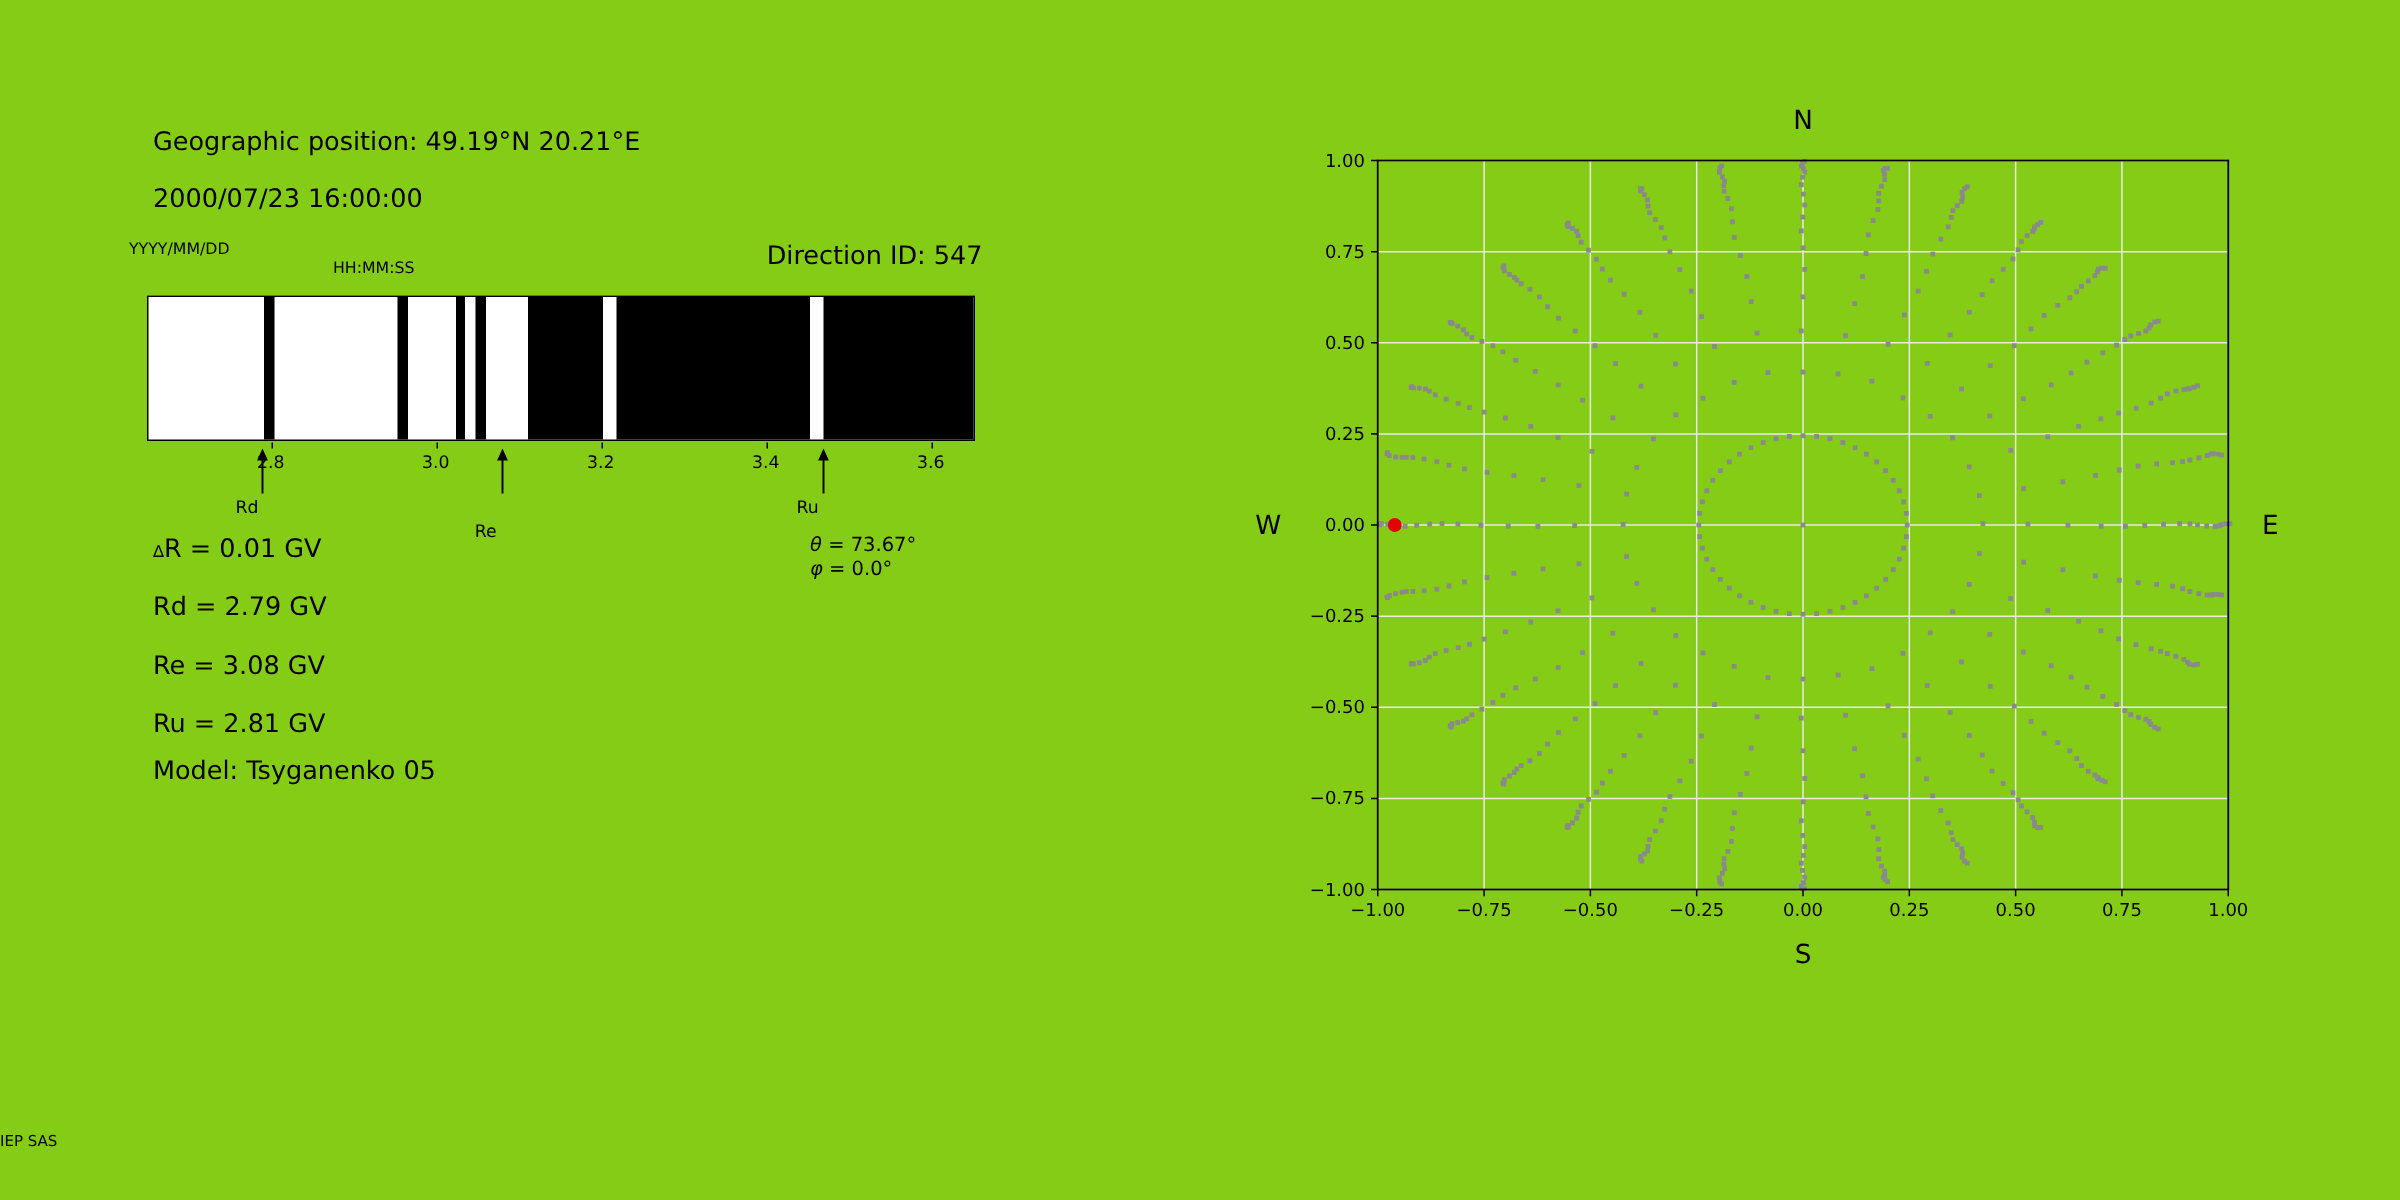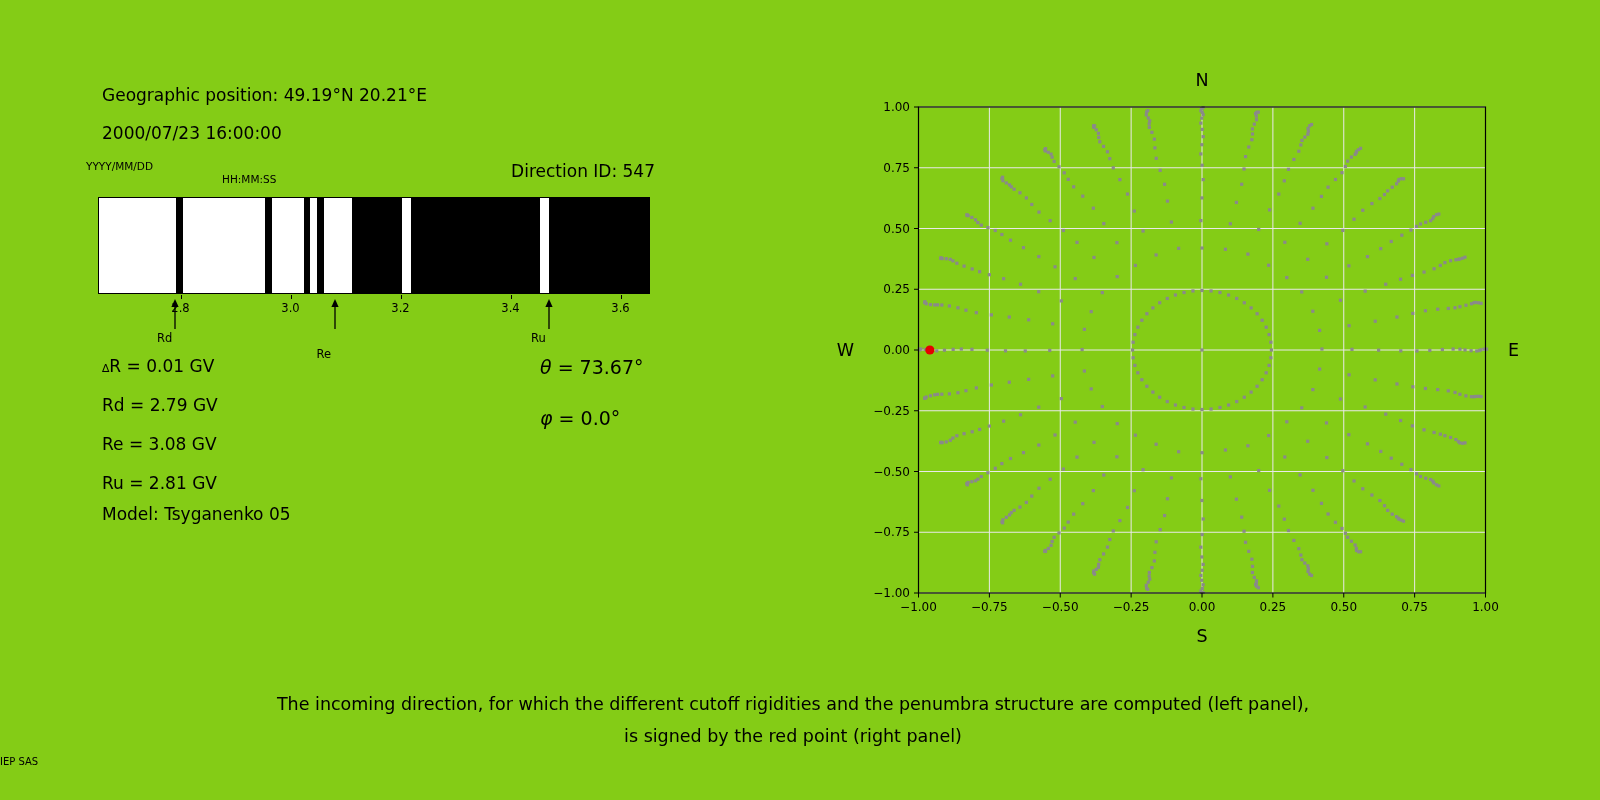--- a/index.html
+++ b/index.html
@@ -15,21 +15,21 @@
   #barcode{
     position:absolute;left:98px;top:197px;width:550px;height:95px;
     background:#fff;border:1.6px solid #000;
   }
   .band{position:absolute;top:0;bottom:0;background:#000;}
   .bc-tickmark{position:absolute;width:1.2px;height:4px;background:#000;top:294.5px;}
   .bc-ticklabel{position:absolute;top:301px;width:40px;text-align:center;font-size:11.5px;}
   .arrow-wrap{position:absolute;top:299px;width:18px;height:31px;}
   .arrow-label{position:absolute;top:331px;width:36px;text-align:left;font-size:11.5px;}
   .val-row{position:absolute;left:102px;font-size:17px;white-space:pre;}
-  .angle-row{position:absolute;left:540px;font-size:19px;white-space:pre;}
+  .angle-row{position:absolute;left:540px;font-size:13px;white-space:pre;}
   #caption-wrap{position:absolute;left:0;top:688px;width:1586px;text-align:center;}
   .cap-line{font-size:17.5px;line-height:1.85;}
   #credit{position:absolute;left:0;top:756px;width:1572px;font-size:10px;}
   svg text{font-family:"DejaVu Sans","Liberation Sans",sans-serif;}
 </style>
 </head>
 <body>
 
 <div id="fig">
 
@@ -84,21 +84,21 @@
 
   <div id="value-rows">
       <div class="val-row" style="top: 356px;"><span class="sym-small">∆</span>R = 0.01 GV</div>
       <div class="val-row" style="top: 395px;">Rd = 2.79 GV</div>
       <div class="val-row" style="top: 434px;">Re = 3.08 GV</div>
       <div class="val-row" style="top: 473px;">Ru = 2.81 GV</div>
       <div class="val-row" style="top: 504px;">Model: Tsyganenko 05</div>
     </div>
   <div id="angle-rows">
       <div class="angle-row" style="top: 356px;"><span class="sym-math">θ</span> = 73.67°</div>
-      <div class="angle-row" style="top: 407px; text-align: center;"><span class="sym-math">φ</span> = 0.0°</div>
+      <div class="angle-row" style="top: 372px; text-align: center;"><span class="sym-math">φ</span> = 0.0°</div>
     </div>
 
   <svg id="skymap" class="abs" style="left:830px;top:55px;" width="710" height="600">
       <line x1="88.5" y1="52" x2="88.5" y2="538" stroke="#e9e9e9" stroke-width="1"></line>
       <line x1="88.5" y1="538" x2="655.5" y2="538" stroke="#e9e9e9" stroke-width="1"></line>
       <line x1="159.375" y1="52" x2="159.375" y2="538" stroke="#e9e9e9" stroke-width="1"></line>
       <line x1="88.5" y1="477.25" x2="655.5" y2="477.25" stroke="#e9e9e9" stroke-width="1"></line>
       <line x1="230.25" y1="52" x2="230.25" y2="538" stroke="#e9e9e9" stroke-width="1"></line>
       <line x1="88.5" y1="416.5" x2="655.5" y2="416.5" stroke="#e9e9e9" stroke-width="1"></line>
       <line x1="301.125" y1="52" x2="301.125" y2="538" stroke="#e9e9e9" stroke-width="1"></line>
@@ -711,18 +711,14 @@
       <text x="80" y="481.25" text-anchor="end" font-size="12" fill="#000">−0.75</text>
       <line x1="84" y1="538" x2="88.5" y2="538" stroke="#000" stroke-width="1"></line>
       <text x="80" y="542" text-anchor="end" font-size="12" fill="#000">−1.00</text>
       <circle cx="99.84000000000003" cy="295" r="4.6" fill="#e50000"></circle>
       <text x="372" y="31" text-anchor="middle" font-size="17.5" fill="#000">N</text>
       <text x="372" y="587" text-anchor="middle" font-size="17.5" fill="#000">S</text>
       <text x="15.5" y="301" text-anchor="middle" font-size="17.5" fill="#000">W</text>
       <text x="683.5" y="301" text-anchor="middle" font-size="17.5" fill="#000">E</text>
     </svg>
 
-  <div id="caption-wrap">
-    <div class="cap-line">The incoming direction, for which the different cutoff rigidities and the penumbra structure are computed (left panel),</div>
-    <div class="cap-line">is signed by the red point (right panel)</div>
-  </div>
   <div id="credit">IEP SAS</div>
 </div>
 
 </body></html>

